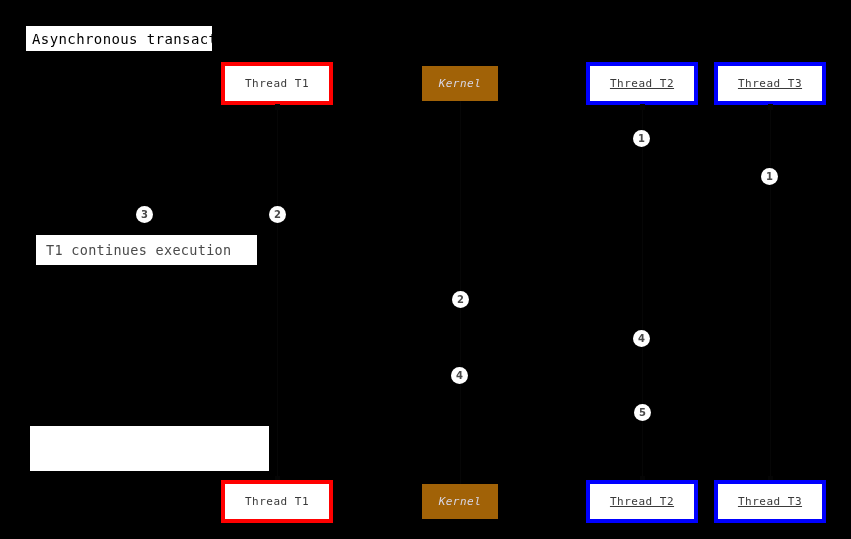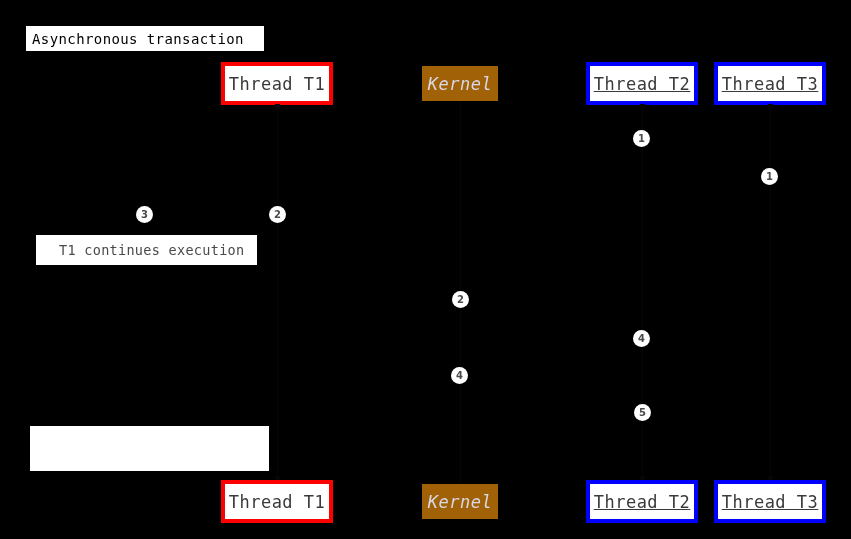--- a/index.html
+++ b/index.html
@@ -32,21 +32,21 @@
   }
 
   
   .lifeline-box {
     position: absolute;
     box-sizing: border-box;
     display: flex;
     align-items: center;
     justify-content: center;
     font-family: "DejaVu Sans Mono", "Liberation Mono", monospace;
-    font-size: 17px;
+    font-size: 11px;
     letter-spacing: 0.5px;
     white-space: nowrap;
   }
   .lifeline-box.red {
     background: #ffffff;
     color: #3a3a3a;
     border: 4px solid #ff0000;
   }
   .lifeline-box.blueborder {
     background: #ffffff;
@@ -74,21 +74,21 @@
     position: absolute;
     background: #ffffff;
     color: #4a4a4a;
     box-sizing: border-box;
     display: flex;
     align-items: center;
     font-family: "DejaVu Sans Mono", "Liberation Mono", monospace;
     font-size: 13.5px;
     letter-spacing: 0.3px;
     white-space: nowrap;
-    padding-left: 23px;
+    padding-left: 10px;
   }
   .note-box.empty { padding-left: 0; }
 
   
   .badge {
     position: absolute;
     width: 17px;
     height: 17px;
     border-radius: 50%;
     background: #ffffff;
@@ -112,21 +112,21 @@
 </head>
 <body>
 
 <div id="canvas">
 
   <div class="lifeline" style="left:277px;top:105px;height:375px;"></div>
   <div class="lifeline" style="left:460px;top:101px;height:383px;"></div>
   <div class="lifeline" style="left:642px;top:105px;height:375px;"></div>
   <div class="lifeline" style="left:770px;top:105px;height:375px;"></div>
 
-  <div class="title-box" style="left:26px;top:26px;width:238px;height:25px;padding-left:6px;">Asynchronous transaction</div>
+  <div class="title-box" style="left:26px;top:26px;width:186px;height:25px;padding-left:6px;">Asynchronous transaction</div>
 
   <div class="lifeline-box red" style="left:221px;top:62px;width:112px;height:43px;">Thread T1</div>
   <div class="stub" style="left:275px;top:104px;"></div>
 
   <div class="lifeline-box bluefill" style="left:422px;top:66px;width:76px;height:35px;">Kernel</div>
 
   <div class="lifeline-box blueborder" style="left:586px;top:62px;width:112px;height:43px;">Thread T2</div>
   <div class="stub" style="left:640px;top:104px;"></div>
 
   <div class="lifeline-box blueborder" style="left:714px;top:62px;width:112px;height:43px;">Thread T3</div>

